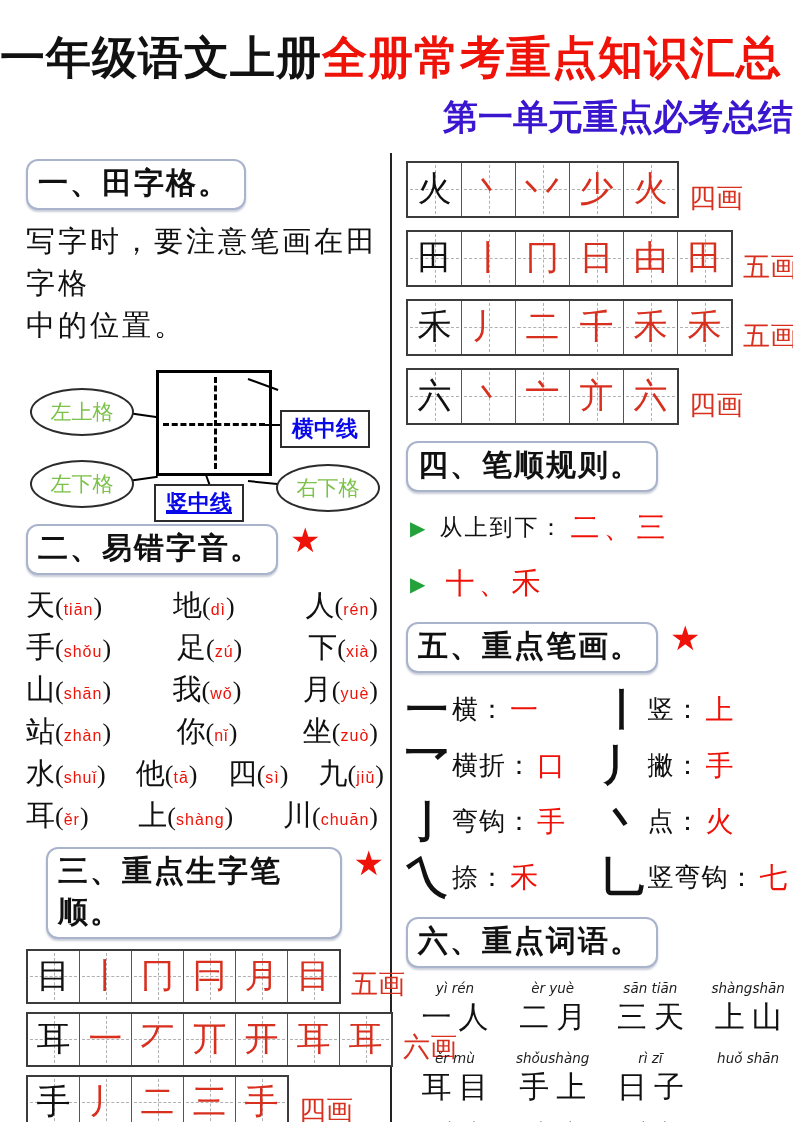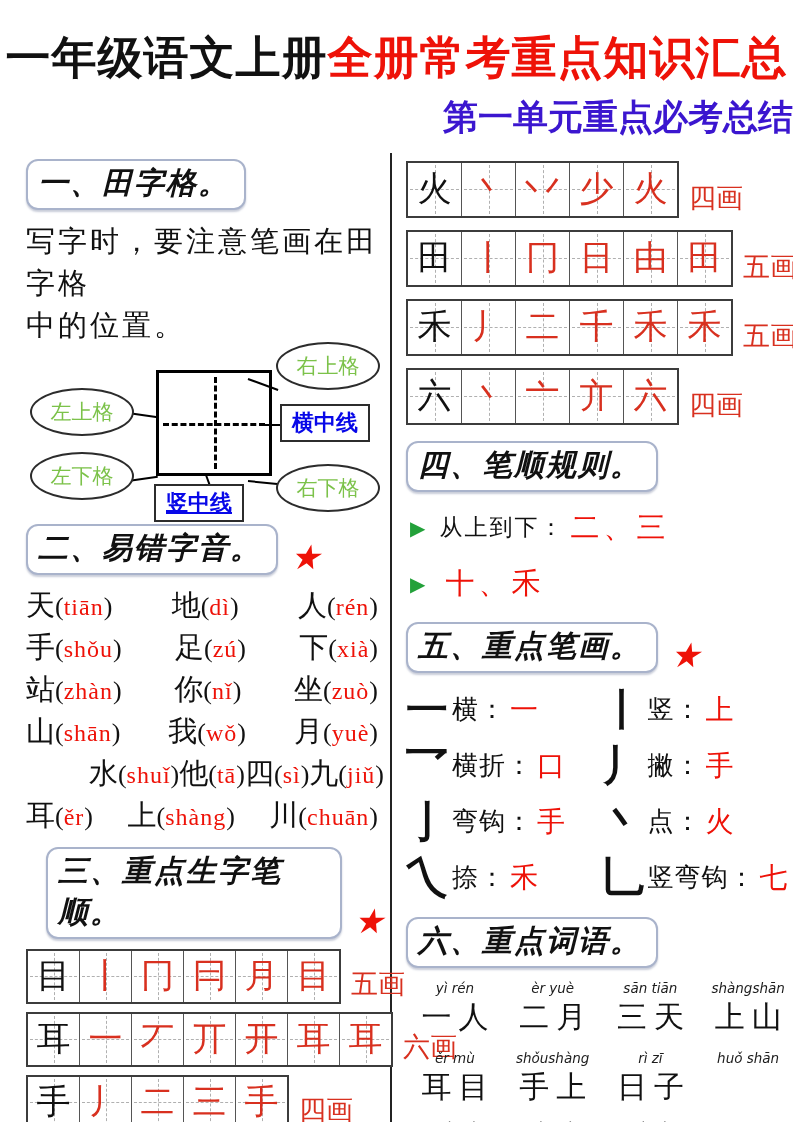--- a/index.html
+++ b/index.html
@@ -1,53 +1,53 @@
 <!DOCTYPE html>
 <html style="--red: #ee1208; --stroke_red: #d8301f; --blue_subtitle: #3b16cf; --blue_label: #0808e8; --green_label: #7cc24a; --green_bullet: #23a13a; --box_border: #a9b3cb;"><head>
 <meta charset="utf-8">
 <style>
   html,body{margin:0;padding:0;background:#fff;}
   .page{position:relative;width:793px;height:1122px;background:#fff;overflow:hidden;
         font-family:"Liberation Serif","DejaVu Serif",serif;color:#111;}
   
-  .title{padding-top:34px;text-align:center;font-size:45px;font-weight:bold;letter-spacing:1px;line-height:1.1;}
+  .title{padding-top:34px;text-align:left;font-size:45px;font-weight:bold;letter-spacing:1px;line-height:1.1;}
   .title .t-red{color:var(--red,#ee1208);}
   .subtitle{text-align:right;font-size:35px;font-weight:bold;color:var(--blue_subtitle,#3b16cf);margin-top:10px;}
   
   .columns{display:flex;margin-top:12px;min-height:912px;}
   .col-left{width:392px;box-sizing:border-box;padding:6px 6px 0 26px;border-right:2px solid #232323;}
   .col-right{flex:1;box-sizing:border-box;padding:8px 8px 0 14px;}
   
-  .hbox-row{display:flex;align-items:flex-end;gap:12px;font-style:italic;}
+  .hbox-row{display:flex;align-items:flex-start;gap:12px;}
   .hbox{display:inline-block;border:2px solid var(--box_border,#a9b3cb);border-radius:12px;background:#fff;
         padding:2px 14px 4px 10px;font-size:30px;font-weight:bold;letter-spacing:2px;
         box-shadow:0 2px 2px rgba(120,130,160,.4);}
   .star{color:var(--red,#ee1208);font-size:34px;line-height:1;}
   
   .para{font-size:29px;letter-spacing:3px;line-height:42px;margin-top:10px;}
   .diagram{position:relative;height:176px;margin-top:2px;}
   .dg-square{position:absolute;left:130px;top:22px;width:110px;height:100px;border:3px solid #000;background:#fff;}
   .dg-h{position:absolute;left:4px;right:4px;top:50%;border-top:3px dashed #000;}
   .dg-v{position:absolute;top:4px;bottom:4px;left:50%;border-left:3px dashed #000;}
   .bubble{position:absolute;width:100px;height:44px;border:2px solid #2c2c2c;border-radius:50%;
           display:flex;align-items:center;justify-content:center;background:#fff;
           color:var(--green_label,#7cc24a);font-size:21px;}
-  .b-tl{left:4px;top:40px;} .b-bl{left:4px;top:104px;}
+  .b-tl{left:4px;top:40px;} .b-bl{left:4px;top:112px;}
   .b-tr{left:250px;top:-6px;} .b-br{left:250px;top:116px;}
   .rlabel{position:absolute;border:2px solid #2c2c2c;background:#fff;color:var(--blue_label,#0808e8);
           font-weight:bold;font-size:22px;padding:2px 10px;}
-  .r-h{left:254px;top:56px;} .r-v{left:128px;top:136px;text-decoration:underline;}
+  .r-h{left:254px;top:62px;} .r-v{left:128px;top:136px;text-decoration:underline;}
   .tail{position:absolute;height:2px;background:#000;transform-origin:left center;}
   
   .word-rows{margin-top:10px;}
   .word-row{display:flex;justify-content:space-between;height:42px;align-items:center;width:352px;}
-  .word-row.wide{width:100%;justify-content:flex-end;}
+  .word-row.wide{width:100%;}
   .zi{font-size:29px;color:#111;}
   .par{font-size:26px;color:#111;}
-  .py{font-size:24px;color:var(--red,#ee1208);font-family:Liberation Serif, serif;letter-spacing:1px;}
+  .py{font-size:16px;color:var(--red,#ee1208);font-family:Liberation Sans, sans-serif;letter-spacing:1px;}
   
   .grids{margin-top:10px;}
   .grid-row{display:flex;align-items:flex-end;margin-top:8px;}
   .grid-box{display:flex;border:2px solid #3c3c3c;background:#fff;}
   .cells{display:flex;}
   .cell{position:relative;width:51px;height:51px;border-left:1px solid #555;
         display:flex;align-items:center;justify-content:center;font-size:34px;}
   .grid-box>.cell{border-left:none;}
   .col-right .cell{width:53px;height:53px;}
   .cell::before{content:"";position:absolute;left:2px;right:2px;top:50%;border-top:1px dashed #b0b0b0;}
@@ -103,21 +103,20 @@
           <div class="dg-h"></div>
           <div class="dg-v"></div>
         </div>
         <div class="tail" style="left:102px;top:64px;width:30px;transform:rotate(8deg);"></div>
         <div class="tail" style="left:222px;top:30px;width:32px;transform:rotate(20deg);"></div>
         <div class="tail" style="left:102px;top:132px;width:30px;transform:rotate(-8deg);"></div>
         <div class="tail" style="left:222px;top:132px;width:32px;transform:rotate(6deg);"></div>
         <div class="tail" style="left:238px;top:76px;width:18px;"></div>
         <div class="tail" style="left:180px;top:126px;width:14px;transform:rotate(70deg);"></div>
         <div class="bubble b-tl">左上格</div>
-        <div class="bubble b-tr">右上格</div>
         <div class="bubble b-bl">左下格</div>
         <div class="bubble b-br">右下格</div>
         <div class="rlabel r-h">横中线</div>
         <div class="rlabel r-v">竖中线</div>
       </div>
 
       <div class="hbox-row">
         <span class="hbox">二、易错字音。</span>
         <span class="star">★</span>
       </div>
@@ -129,29 +128,29 @@
             <span class="w-item"><span class="zi">人</span><span class="par">(</span><span class="py">rén</span><span class="par">)</span></span>
           </div>
         <div class="word-row">
 
         <span class="w-item"><span class="zi">手</span><span class="par">(</span><span class="py">shǒu</span><span class="par">)</span></span>
             <span class="w-item"><span class="zi">足</span><span class="par">(</span><span class="py">zú</span><span class="par">)</span></span>
             <span class="w-item"><span class="zi">下</span><span class="par">(</span><span class="py">xià</span><span class="par">)</span></span>
           </div>
         <div class="word-row">
 
+        <span class="w-item"><span class="zi">山</span><span class="par">(</span><span class="py">shān</span><span class="par">)</span></span>
+            <span class="w-item"><span class="zi">我</span><span class="par">(</span><span class="py">wǒ</span><span class="par">)</span></span>
+            <span class="w-item"><span class="zi">月</span><span class="par">(</span><span class="py">yuè</span><span class="par">)</span></span>
+          </div>
+        <div class="word-row">
+
         <span class="w-item"><span class="zi">站</span><span class="par">(</span><span class="py">zhàn</span><span class="par">)</span></span>
             <span class="w-item"><span class="zi">你</span><span class="par">(</span><span class="py">nǐ</span><span class="par">)</span></span>
             <span class="w-item"><span class="zi">坐</span><span class="par">(</span><span class="py">zuò</span><span class="par">)</span></span>
-          </div>
-        <div class="word-row">
-
-        <span class="w-item"><span class="zi">山</span><span class="par">(</span><span class="py">shān</span><span class="par">)</span></span>
-            <span class="w-item"><span class="zi">我</span><span class="par">(</span><span class="py">wǒ</span><span class="par">)</span></span>
-            <span class="w-item"><span class="zi">月</span><span class="par">(</span><span class="py">yuè</span><span class="par">)</span></span>
           </div>
         <div class="word-row wide">
 
         <span class="w-item"><span class="zi">水</span><span class="par">(</span><span class="py">shuǐ</span><span class="par">)</span></span>
             <span class="w-item"><span class="zi">他</span><span class="par">(</span><span class="py">tā</span><span class="par">)</span></span>
             <span class="w-item"><span class="zi">四</span><span class="par">(</span><span class="py">sì</span><span class="par">)</span></span>
             <span class="w-item"><span class="zi">九</span><span class="par">(</span><span class="py">jiǔ</span><span class="par">)</span></span>
           </div>
         <div class="word-row">
 

